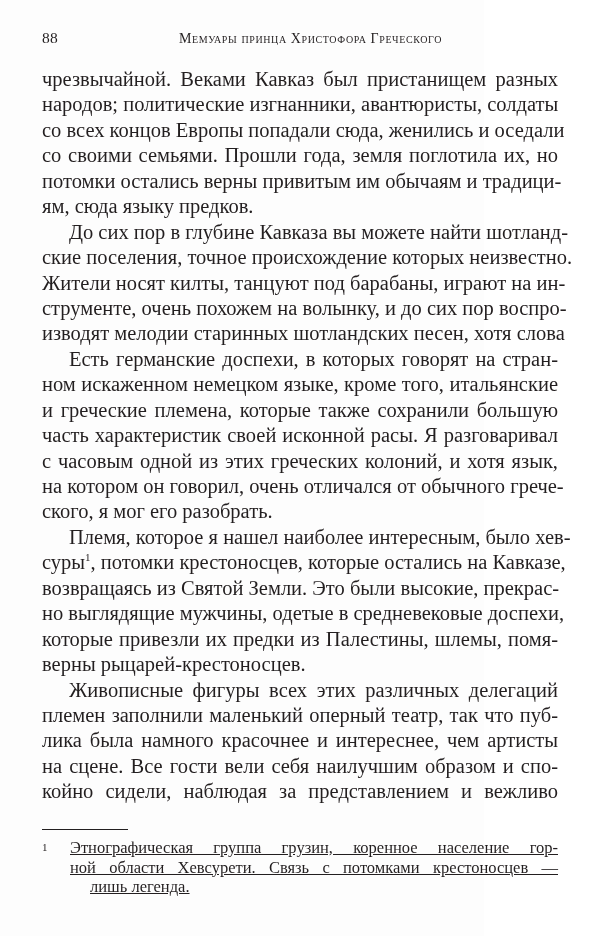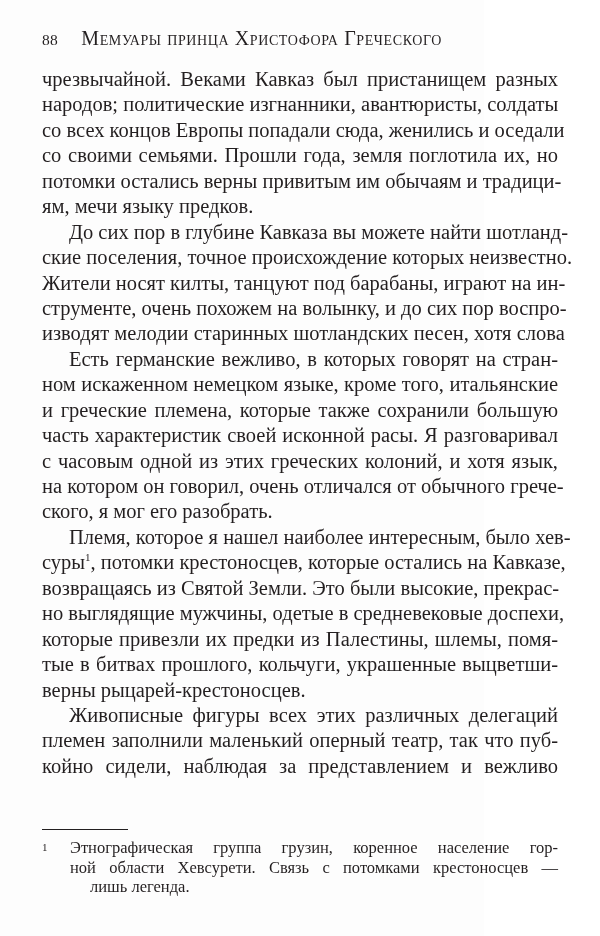--- a/index.html
+++ b/index.html
@@ -32,21 +32,21 @@
       align-items: baseline;
       font-size: 15.5px;
       line-height: 20px;
     }
     .folio {
       letter-spacing: 0.2px;
     }
     .running-title {
       font-variant: small-caps;
       letter-spacing: 0.6px;
-      font-size: 20px;
+      font-size: 14px;
     }
     .body-text {
       position: absolute;
       left: 42px;
       top: 67px;
       width: 516px;
       font-size: 20.5px;
       line-height: 25.45px;
     }
     .line {
@@ -98,20 +98,21 @@
       left: 28px;
       top: 0;
       width: 488px;
     }
     .fn-line {
       display: block;
       height: 19.6px;
       white-space: nowrap;
       text-align: justify;
       text-align-last: justify;
+      text-decoration: underline;
     }
     .fn-line.last {
       text-align-last: left;
       margin-left: 20px;
     }
   </style>
 </head>
 <body>
 
 <div class="page">
@@ -120,42 +121,43 @@
     <span class="folio">88</span>
     <span class="running-title">Мемуары принца Христофора Греческого</span>
   </div>
 
   <div class="body-text">
     <span class="line">чрезвычайной. Веками Кавказ был пристанищем разных</span>
     <span class="line">народов; политические изгнанники, авантюристы, солдаты</span>
     <span class="line">со всех концов Европы попадали сюда, женились и оседали</span>
     <span class="line">со своими семьями. Прошли года, земля поглотила их, но</span>
     <span class="line">потомки остались верны привитым им обычаям и традици-</span>
-    <span class="line last">ям, мечи языку предков.</span>
+    <span class="line last">ям, сюда языку предков.</span>
     <span class="line indent">До сих пор в глубине Кавказа вы можете найти шотланд-</span>
     <span class="line">ские поселения, точное происхождение которых неизвестно.</span>
     <span class="line">Жители носят килты, танцуют под барабаны, играют на ин-</span>
     <span class="line">струменте, очень похожем на волынку, и до сих пор воспро-</span>
     <span class="line">изводят мелодии старинных шотландских песен, хотя слова</span>
-    <span class="line indent">Есть германские вежливо, в которых говорят на стран-</span>
+    <span class="line indent">Есть германские доспехи, в которых говорят на стран-</span>
     <span class="line">ном искаженном немецком языке, кроме того, итальянские</span>
     <span class="line">и греческие племена, которые также сохранили большую</span>
     <span class="line">часть характеристик своей исконной расы. Я разговаривал</span>
     <span class="line">с часовым одной из этих греческих колоний, и хотя язык,</span>
     <span class="line">на котором он говорил, очень отличался от обычного грече-</span>
     <span class="line last">ского, я мог его разобрать.</span>
     <span class="line indent">Племя, которое я нашел наиболее интересным, было хев-</span>
     <span class="line">суры<sup class="fnref">1</sup>, потомки крестоносцев, которые остались на Кавказе,</span>
     <span class="line">возвращаясь из Святой Земли. Это были высокие, прекрас-</span>
     <span class="line">но выглядящие мужчины, одетые в средневековые доспехи,</span>
     <span class="line">которые привезли их предки из Палестины, шлемы, помя-</span>
-    <span class="line">тые в битвах прошлого, кольчуги, украшенные выцветши-</span>
     <span class="line last">верны рыцарей-крестоносцев.</span>
     <span class="line indent">Живописные фигуры всех этих различных делегаций</span>
     <span class="line">племен заполнили маленький оперный театр, так что пуб-</span>
+    <span class="line">лика была намного красочнее и интереснее, чем артисты</span>
+    <span class="line">на сцене. Все гости вели себя наилучшим образом и спо-</span>
     <span class="line">койно сидели, наблюдая за представлением и вежливо</span>
   </div>
 
   <div class="footnote-rule"></div>
 
   <div class="footnotes">
     <div>
       <span class="fn-marker">1</span>
       <div class="fn-body">
         <span class="fn-line">Этнографическая группа грузин, коренное население гор-</span>

